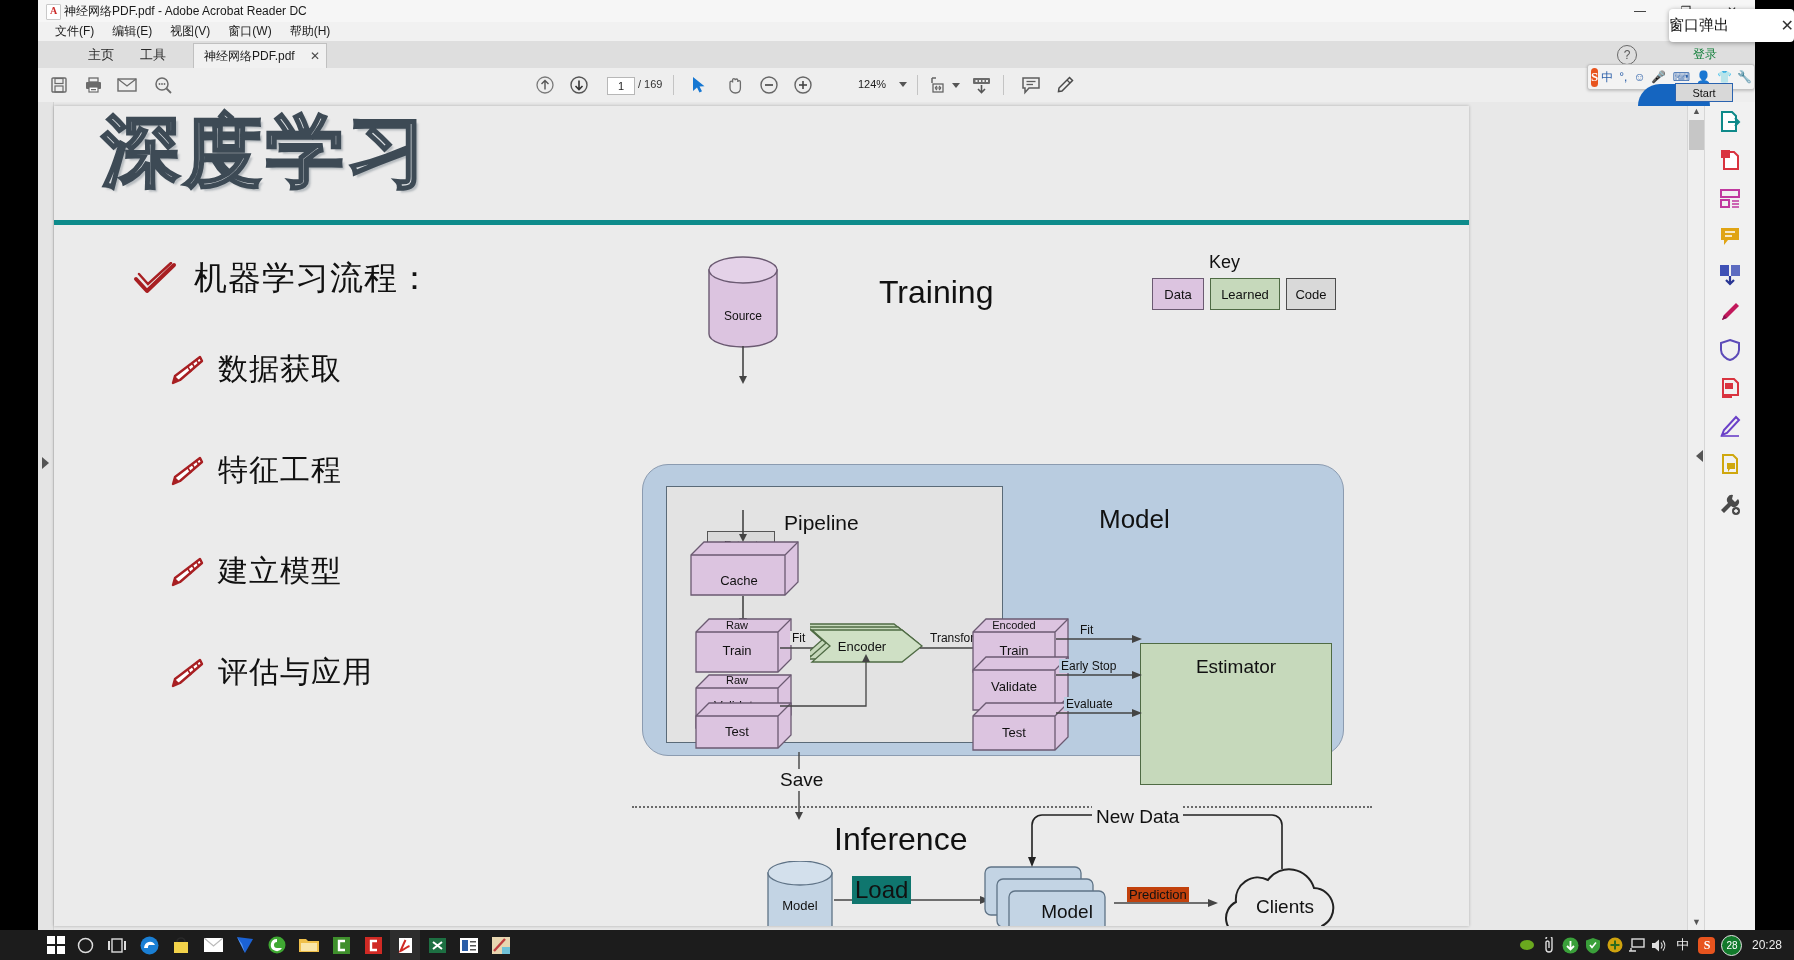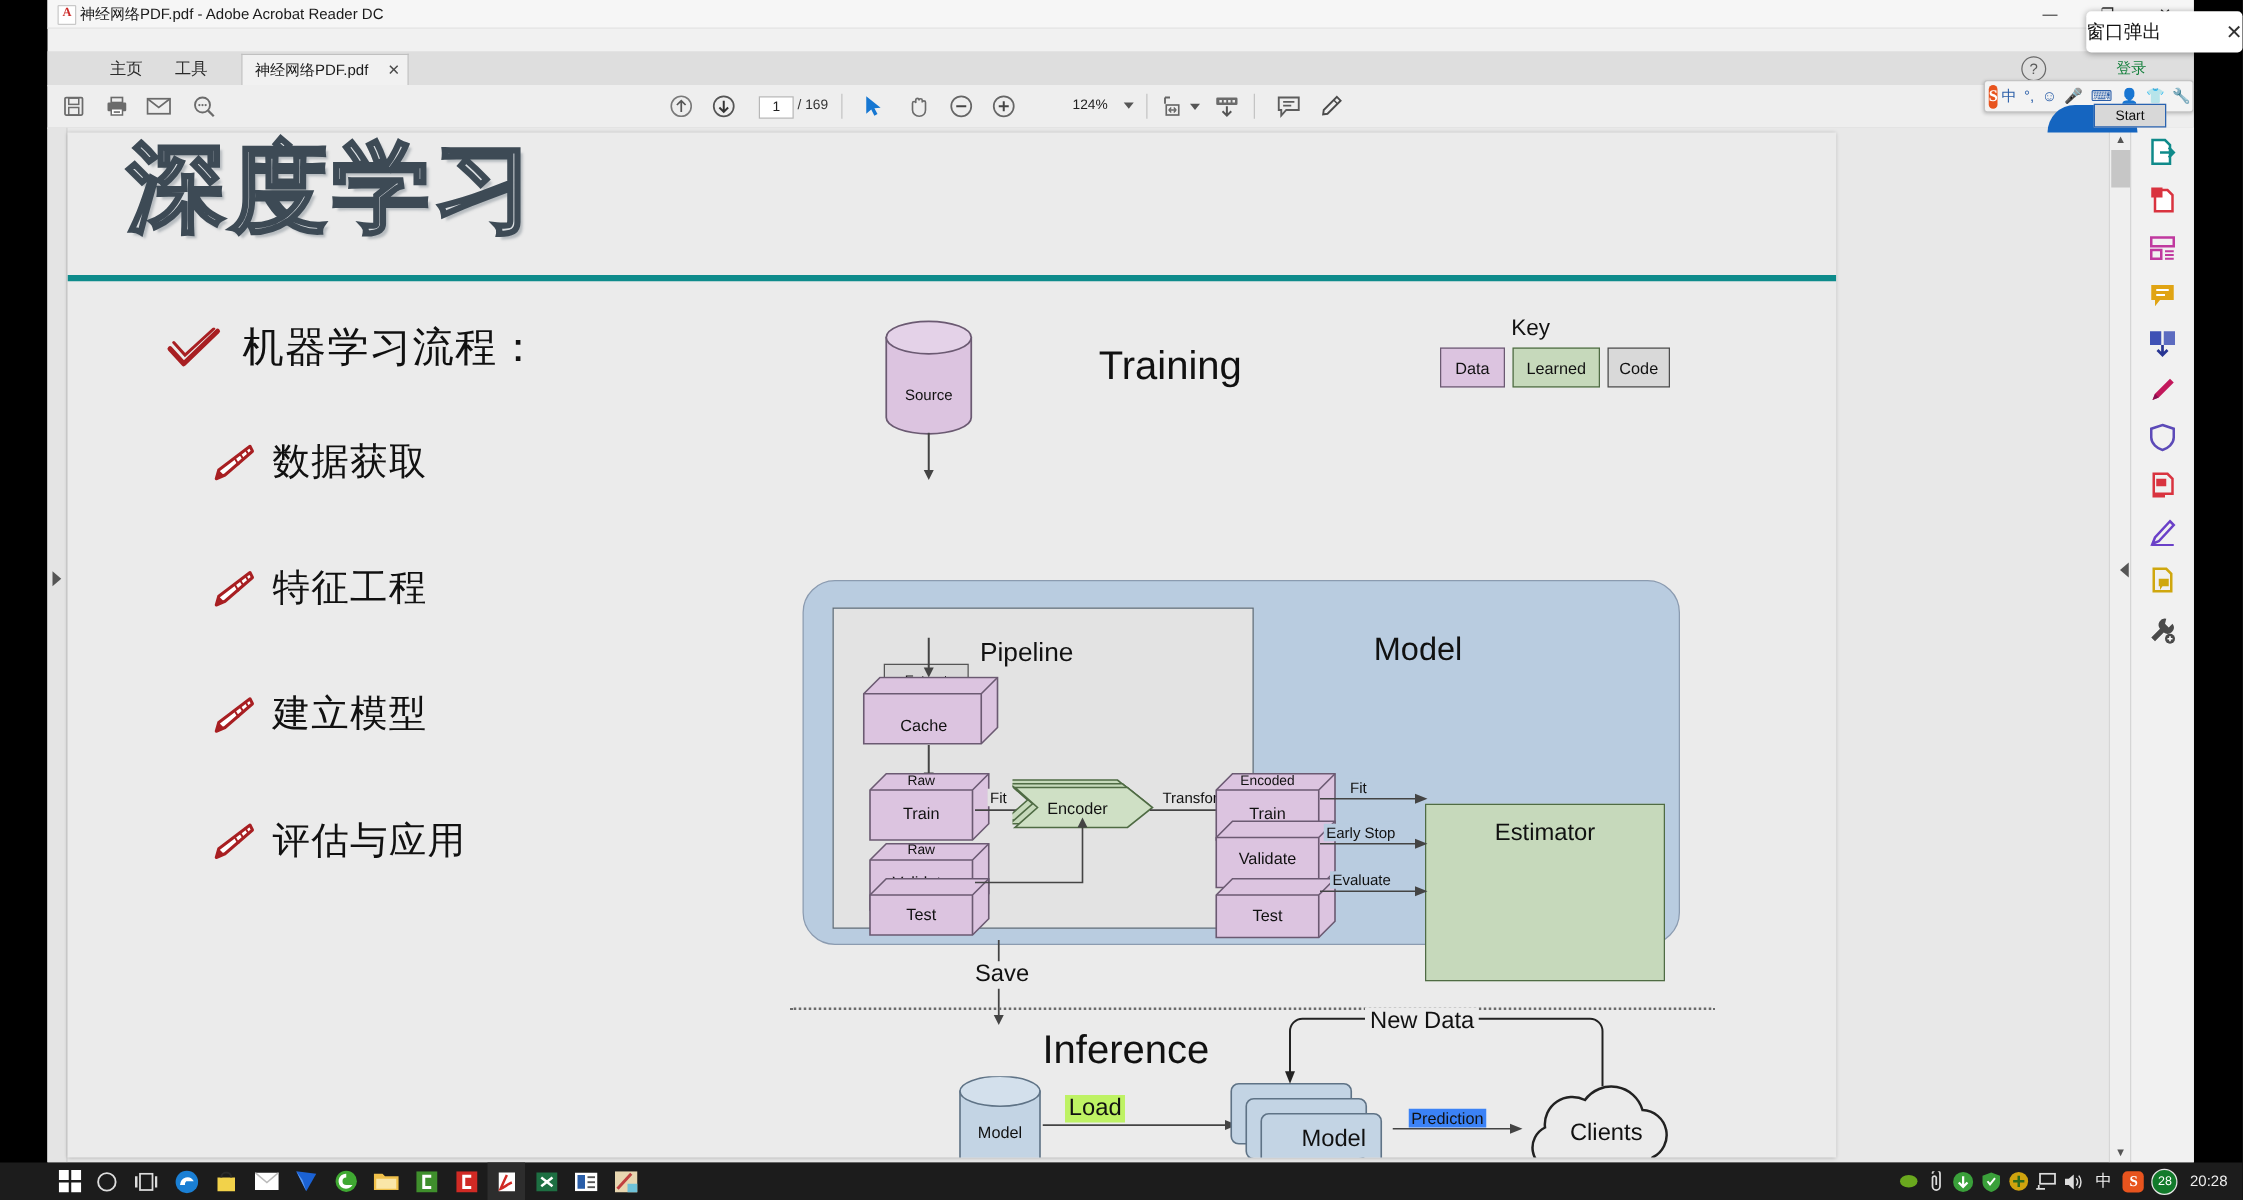--- a/index.html
+++ b/index.html
@@ -122,20 +122,27 @@
     <div class="titlebar">
       <div class="title-ico"></div>
       <div class="title-text">神经网络PDF.pdf - Adobe Acrobat Reader DC</div>
       <div class="wbtns">
         <div class="wbtn">—</div>
         <div class="wbtn">❐</div>
         <div class="wbtn">✕</div>
       </div>
     </div>
 
+    <div class="menubar">
+      <div class="menuitem">文件(F)</div>
+      <div class="menuitem">编辑(E)</div>
+      <div class="menuitem">视图(V)</div>
+      <div class="menuitem">窗口(W)</div>
+      <div class="menuitem">帮助(H)</div>
+    </div>
 
     <div class="tabstrip">
       <div class="navbtn home">主页</div>
       <div class="navbtn tools">工具</div>
       <div class="doctab">
         <span class="lbl">神经网络PDF.pdf</span>
         <span class="x">✕</span>
       </div>
       <div class="help-ico">?</div>
       <div class="signin">登录</div>
@@ -483,36 +490,36 @@
               <path d="M2 12 L2 68 a32 12 0 0 0 64 0 L66 12 Z" fill="#c3d4e4" stroke="#5f7386" stroke-width="1.3"></path>
               <ellipse cx="34" cy="12" rx="32" ry="12" fill="#d3e0ec" stroke="#5f7386" stroke-width="1.3"></ellipse>
             </svg>
           </div>
           <div class="d-txt" style="left:172px;top:652px;width:68px;text-align:center;font-size:13px">Model</div>
 
           <svg style="position:absolute;left:240px;top:645px" width="160" height="18">
             <line x1="0" y1="9" x2="148" y2="9" stroke="#444" stroke-width="1.4"></line>
               <path d="M146 5 L156 9 L146 13 Z" fill="#444"></path>
           </svg>
-          <div class="d-txt" style="left:258px;top:630px;font-size:19px;background:#bef264;padding:0 3px">Load</div>
+          <div class="d-txt" style="left:258px;top:630px;font-size:24px;background:#0f766e;padding:0 3px">Load</div>
 
           <div class="cyl" style="left:390px;top:620px">
             <svg width="130" height="80" viewBox="0 0 130 80">
               <rect x="1" y="1" width="96" height="48" rx="6" fill="#c3d4e4" stroke="#5f7386" stroke-width="1.3"></rect>
               <rect x="13" y="13" width="96" height="48" rx="6" fill="#c3d4e4" stroke="#5f7386" stroke-width="1.3"></rect>
               <rect x="25" y="25" width="96" height="48" rx="6" fill="#c3d4e4" stroke="#5f7386" stroke-width="1.3"></rect>
             </svg>
           </div>
           <div class="d-txt" style="left:425px;top:655px;width:96px;text-align:center;font-size:19px">Model</div>
 
           <svg style="position:absolute;left:520px;top:648px" width="110" height="18">
             <line x1="0" y1="9" x2="96" y2="9" stroke="#444" stroke-width="1.3"></line>
               <path d="M94 5 L104 9 L94 13 Z" fill="#444"></path>
           </svg>
-          <div class="d-txt" style="left:533px;top:641px;font-size:13px;background:#3b82f6;padding:0 2px">Prediction</div>
+          <div class="d-txt" style="left:533px;top:641px;font-size:13px;background:#c2410c;padding:0 2px">Prediction</div>
 
           <div class="cyl" style="left:620px;top:618px">
             <svg width="140" height="86" viewBox="0 0 140 86">
               <path d="M28 72 a18 18 0 0 1 -6 -34 a22 22 0 0 1 32 -22 a26 26 0 0 1 46 8 a20 20 0 0 1 8 38 a16 16 0 0 1 -14 10 L40 72 a14 14 0 0 1 -12 0 Z" fill="none" stroke="#222" stroke-width="2"></path>
             </svg>
           </div>
           <div class="d-txt" style="left:636px;top:650px;width:110px;text-align:center;font-size:19px">Clients</div>
 
           <svg style="position:absolute;left:400px;top:565px" width="300" height="70">
             <path d="M288 58 L288 14 a10 10 0 0 0 -10 -10 L48 4 a10 10 0 0 0 -10 10 L38 48" fill="none" stroke="#222" stroke-width="1.6"></path>

